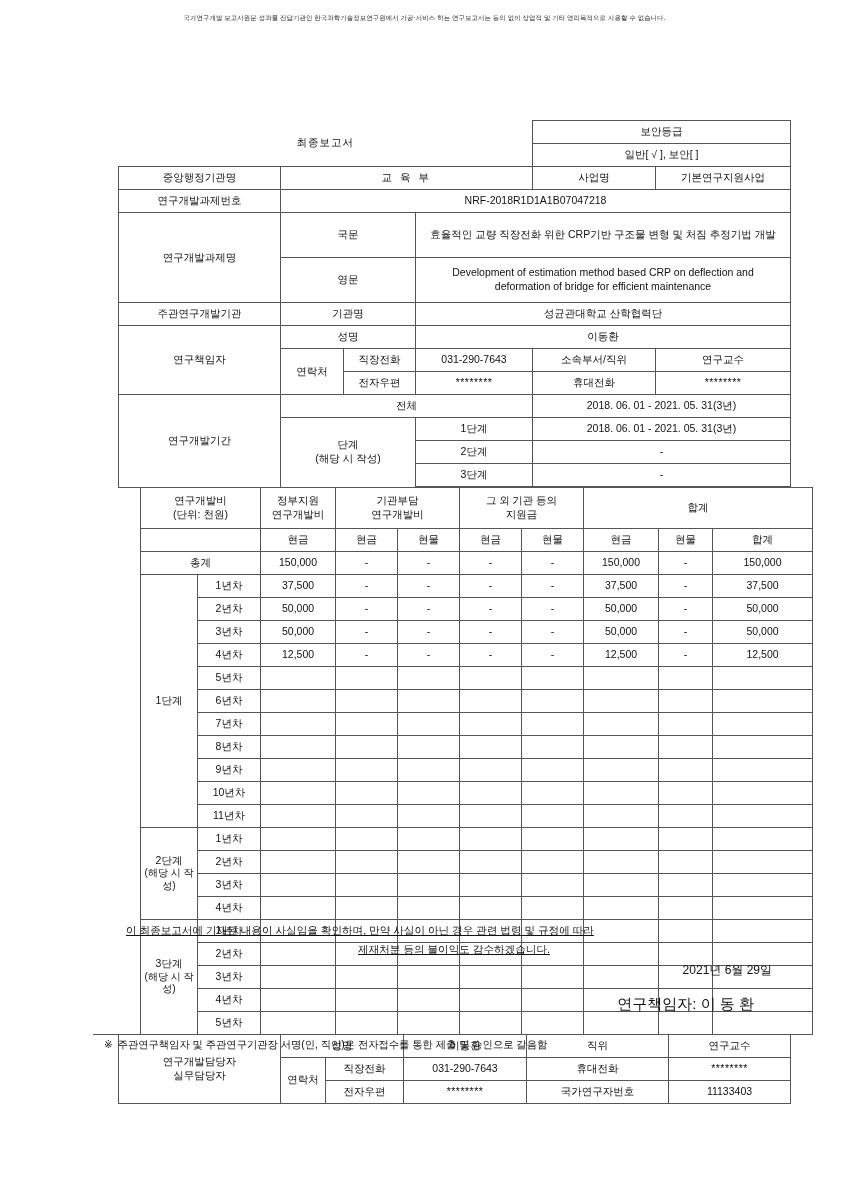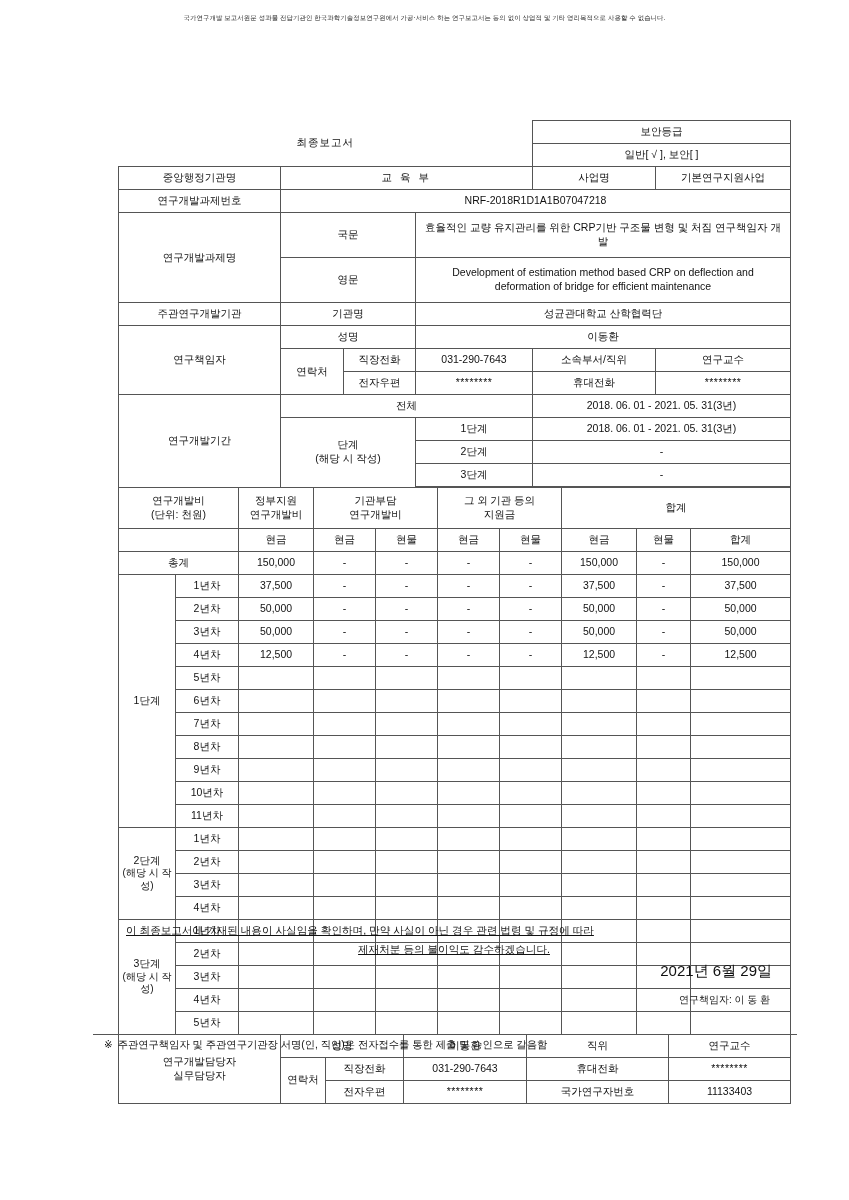--- a/index.html
+++ b/index.html
@@ -48,25 +48,25 @@
   .en-title { font-size:10.6px; }
 
   .declaration {
     position:absolute; left:118px; top:921px; width:672px;
     font-size:10.6px; line-height:1.75; text-align:center;text-decoration:underline;
   }
   .declaration .l1 { text-align:left; text-indent:8px; }
   .declaration .l2 { text-align:center; }
   .datestamp {
     position:absolute; left:118px; top:962px; width:672px;
-    text-align:right; font-size:15px; padding-right:18px; box-sizing:border-box;
+    text-align:right; font-size:12px; padding-right:18px; box-sizing:border-box;
   }
   .signblock {
-    position:absolute; left:128px; top:991px; width:672px;
-    font-size:10px; line-height:1.75; text-align:right;
+    position:absolute; left:112px; top:991px; width:672px;
+    font-size:15px; line-height:1.75; text-align:right;
     padding-right:30px; box-sizing:border-box;
   }
   .rule {
     position:absolute; left:93px; top:1034px; width:704px;
     border-top:1px solid #555;
   }
   .footnote {
     position:absolute; left:104px; top:1038px; width:720px;
     font-size:10.3px;
   }
@@ -106,21 +106,21 @@
           <td class="lbl">사업명</td>
           <td colspan="3">기본연구지원사업</td>
         </tr>
         <tr>
           <td class="lbl sec-head">연구개발과제번호</td>
           <td colspan="7">NRF-2018R1D1A1B07047218</td>
         </tr>
         <tr>
           <td class="lbl sec-head" rowspan="2">연구개발과제명</td>
           <td class="lbl" colspan="2">국문</td>
-          <td class="ko-title kline" colspan="5" style="height:38px;padding:3px 8px;">효율적인 교량 유지관리를 위한 CRP기반 구조물 변형 및 처짐 연구책임자 개발</td>
+          <td class="ko-title kline" colspan="5" style="height:38px;padding:3px 8px;">효율적인 교량 직장전화 위한 CRP기반 구조물 변형 및 처짐 추정기법 개발</td>
         </tr>
         <tr>
           <td class="lbl" colspan="2">영문</td>
           <td class="en-title kline" colspan="5" style="height:38px;padding:3px 8px;">Development of estimation method based CRP on deflection and deformation of bridge for efficient maintenance</td>
         </tr>
         <tr>
           <td class="lbl sec-head">주관연구개발기관</td>
           <td class="lbl" colspan="2">기관명</td>
           <td colspan="5">성균관대학교 산학협력단</td>
         </tr>
@@ -168,21 +168,21 @@
             <td style="border:none;padding:0;height:0"></td>
             <td style="border:none;padding:0;height:0"></td>
             <td style="border:none;padding:0;height:0"></td>
             <td style="border:none;padding:0;height:0"></td>
             <td style="border:none;padding:0;height:0"></td>
             <td style="border:none;padding:0;height:0"></td>
           </tr>
       </tbody>
     </table>
 
-    <table class="grid" style="margin-top:-1px;">
+    <table class="grid" style="margin-top:-1px;margin-left:22px;">
       <colgroup>
         <col style="width:57px">
           <col style="width:63px">
           <col style="width:75px">
         <col style="width:62px">
           <col style="width:62px">
         <col style="width:62px">
           <col style="width:62px">
         <col style="width:75px">
           <col style="width:54px">

